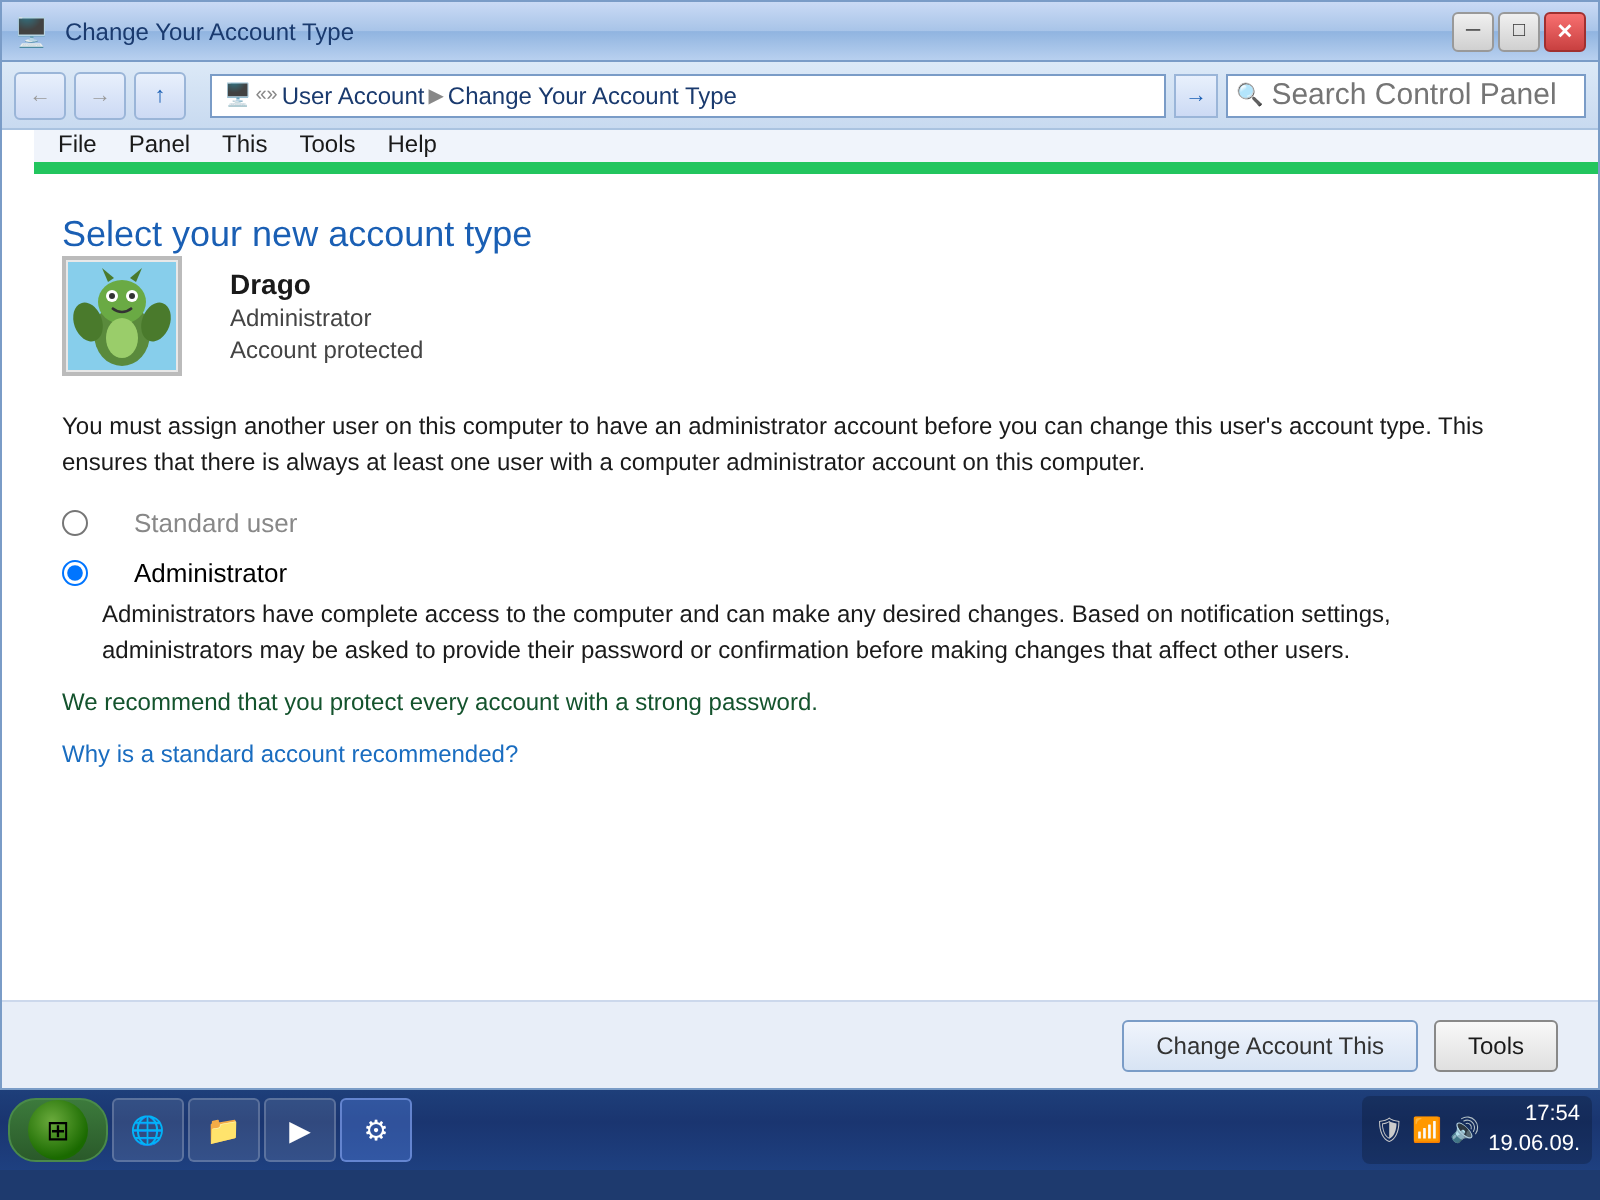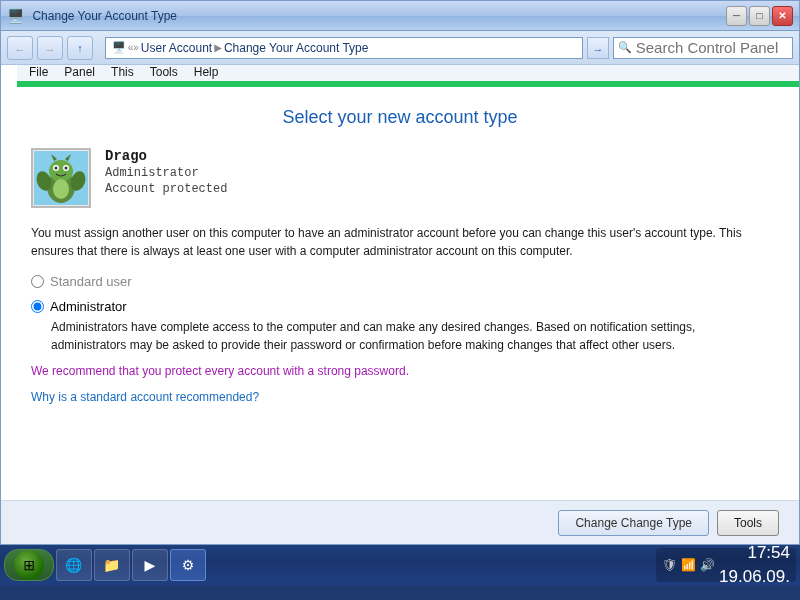--- a/index.html
+++ b/index.html
@@ -161,30 +161,28 @@
       flex: 1;
       background: #fff;
       padding: 20px 30px;
       overflow-y: auto;
     }
 
     .page-title {
       font-size: 18px;
       font-weight: 300;
       color: #1a5fb4;
-      margin-bottom: 20px;
-      text-align: center;
     }
 
     
     .user-info {
       display: flex;
-      gap: 14px;
+      align-items: center;
+      gap: 24px;
       margin-bottom: 16px;
-      font-family: Liberation Mono, monospace;
     }
     .user-avatar {
       width: 60px;
       height: 60px;
       border: 2px solid #bbb;
       background: #e8e8e8;
       display: flex;
       align-items: center;
       justify-content: center;
       overflow: hidden;
@@ -206,41 +204,41 @@
       margin-bottom: 14px;
     }
 
     
     .radio-option {
       margin-bottom: 10px;
     }
     .radio-label {
       display: flex;
       align-items: center;
-      gap: 6px;
+      gap: 23px;
       margin-bottom: 4px;
     }
     .radio-label input[type="radio"] {
       cursor: pointer;
     }
     .radio-title {
       font-size: 13px;
       font-weight: 400;
     }
     .radio-title.disabled-text { color: #888; }
     .radio-desc {
       font-size: 12px;
       color: #1a1a1a;
       margin-left: 20px;
       line-height: 1.5;
     }
 
     .recommendation {
       font-size: 12px;
-      color: #a21caf;
+      color: #14532d;
       margin-bottom: 12px;
     }
 
     .help-link {
       color: #1a6dc0;
       font-size: 12px;
       text-decoration: none;
       cursor: pointer;
     }
 
@@ -323,21 +321,21 @@
       border-radius: 4px;
       padding: 2px 6px;
       height: 34px;
     }
     .tray-icon {
       font-size: 12px;
       color: #ccc;
     }
     .clock {
       color: #fff;
-      font-size: 17px;
+      font-size: 11px;
       text-align: right;
       line-height: 1.4;
     }
   </style>
 </head>
 <body>
 
 <div class="window">
 
   <div class="title-bar">
@@ -439,21 +437,21 @@
     </div>
 
     
     <p class="recommendation">We recommend that you protect every account with a strong password.</p>
 
     
     <a class="help-link" href="#">Why is a standard account recommended?</a>
   </div>
 
   <div class="button-bar">
-    <button class="btn btn-primary">Change Change Type</button>
+    <button class="btn btn-primary">Change Account This</button>
     <button class="btn">Tools</button>
   </div>
 </div>
 
 <div class="taskbar">
   <div class="start-btn">
     <div class="start-orb">⊞</div>
   </div>
 
   <div class="taskbar-btn">🌐</div>

